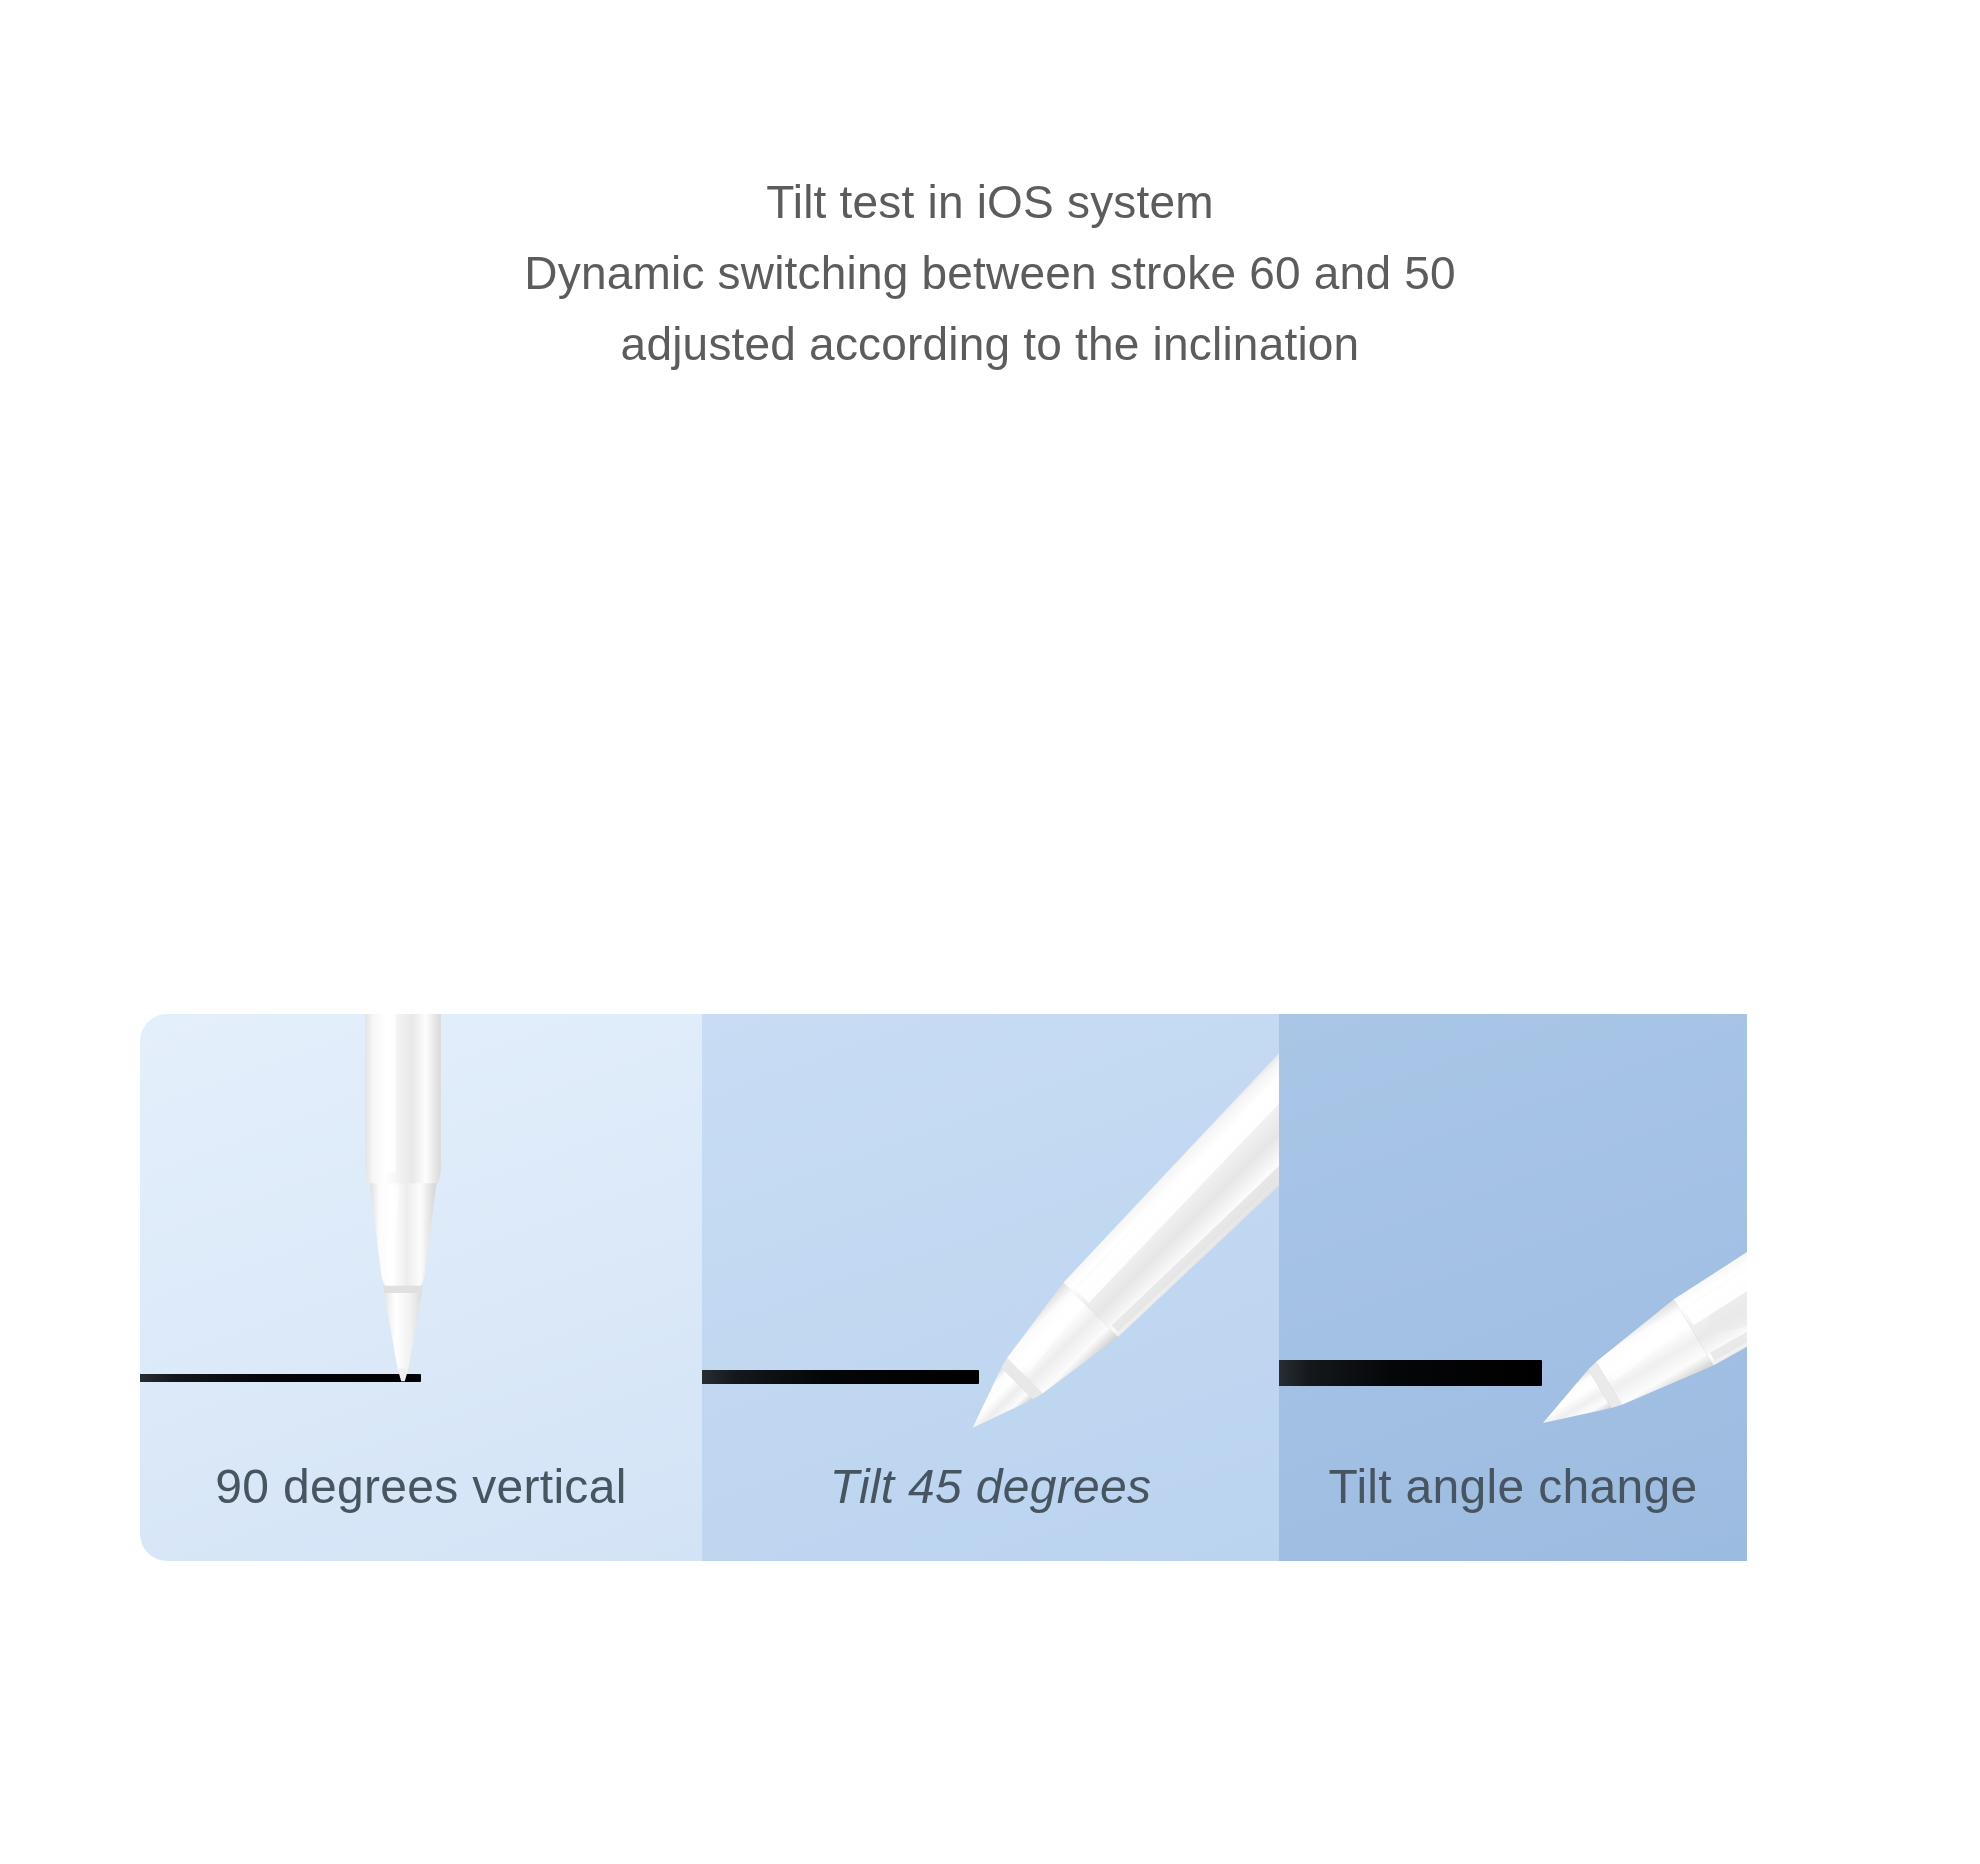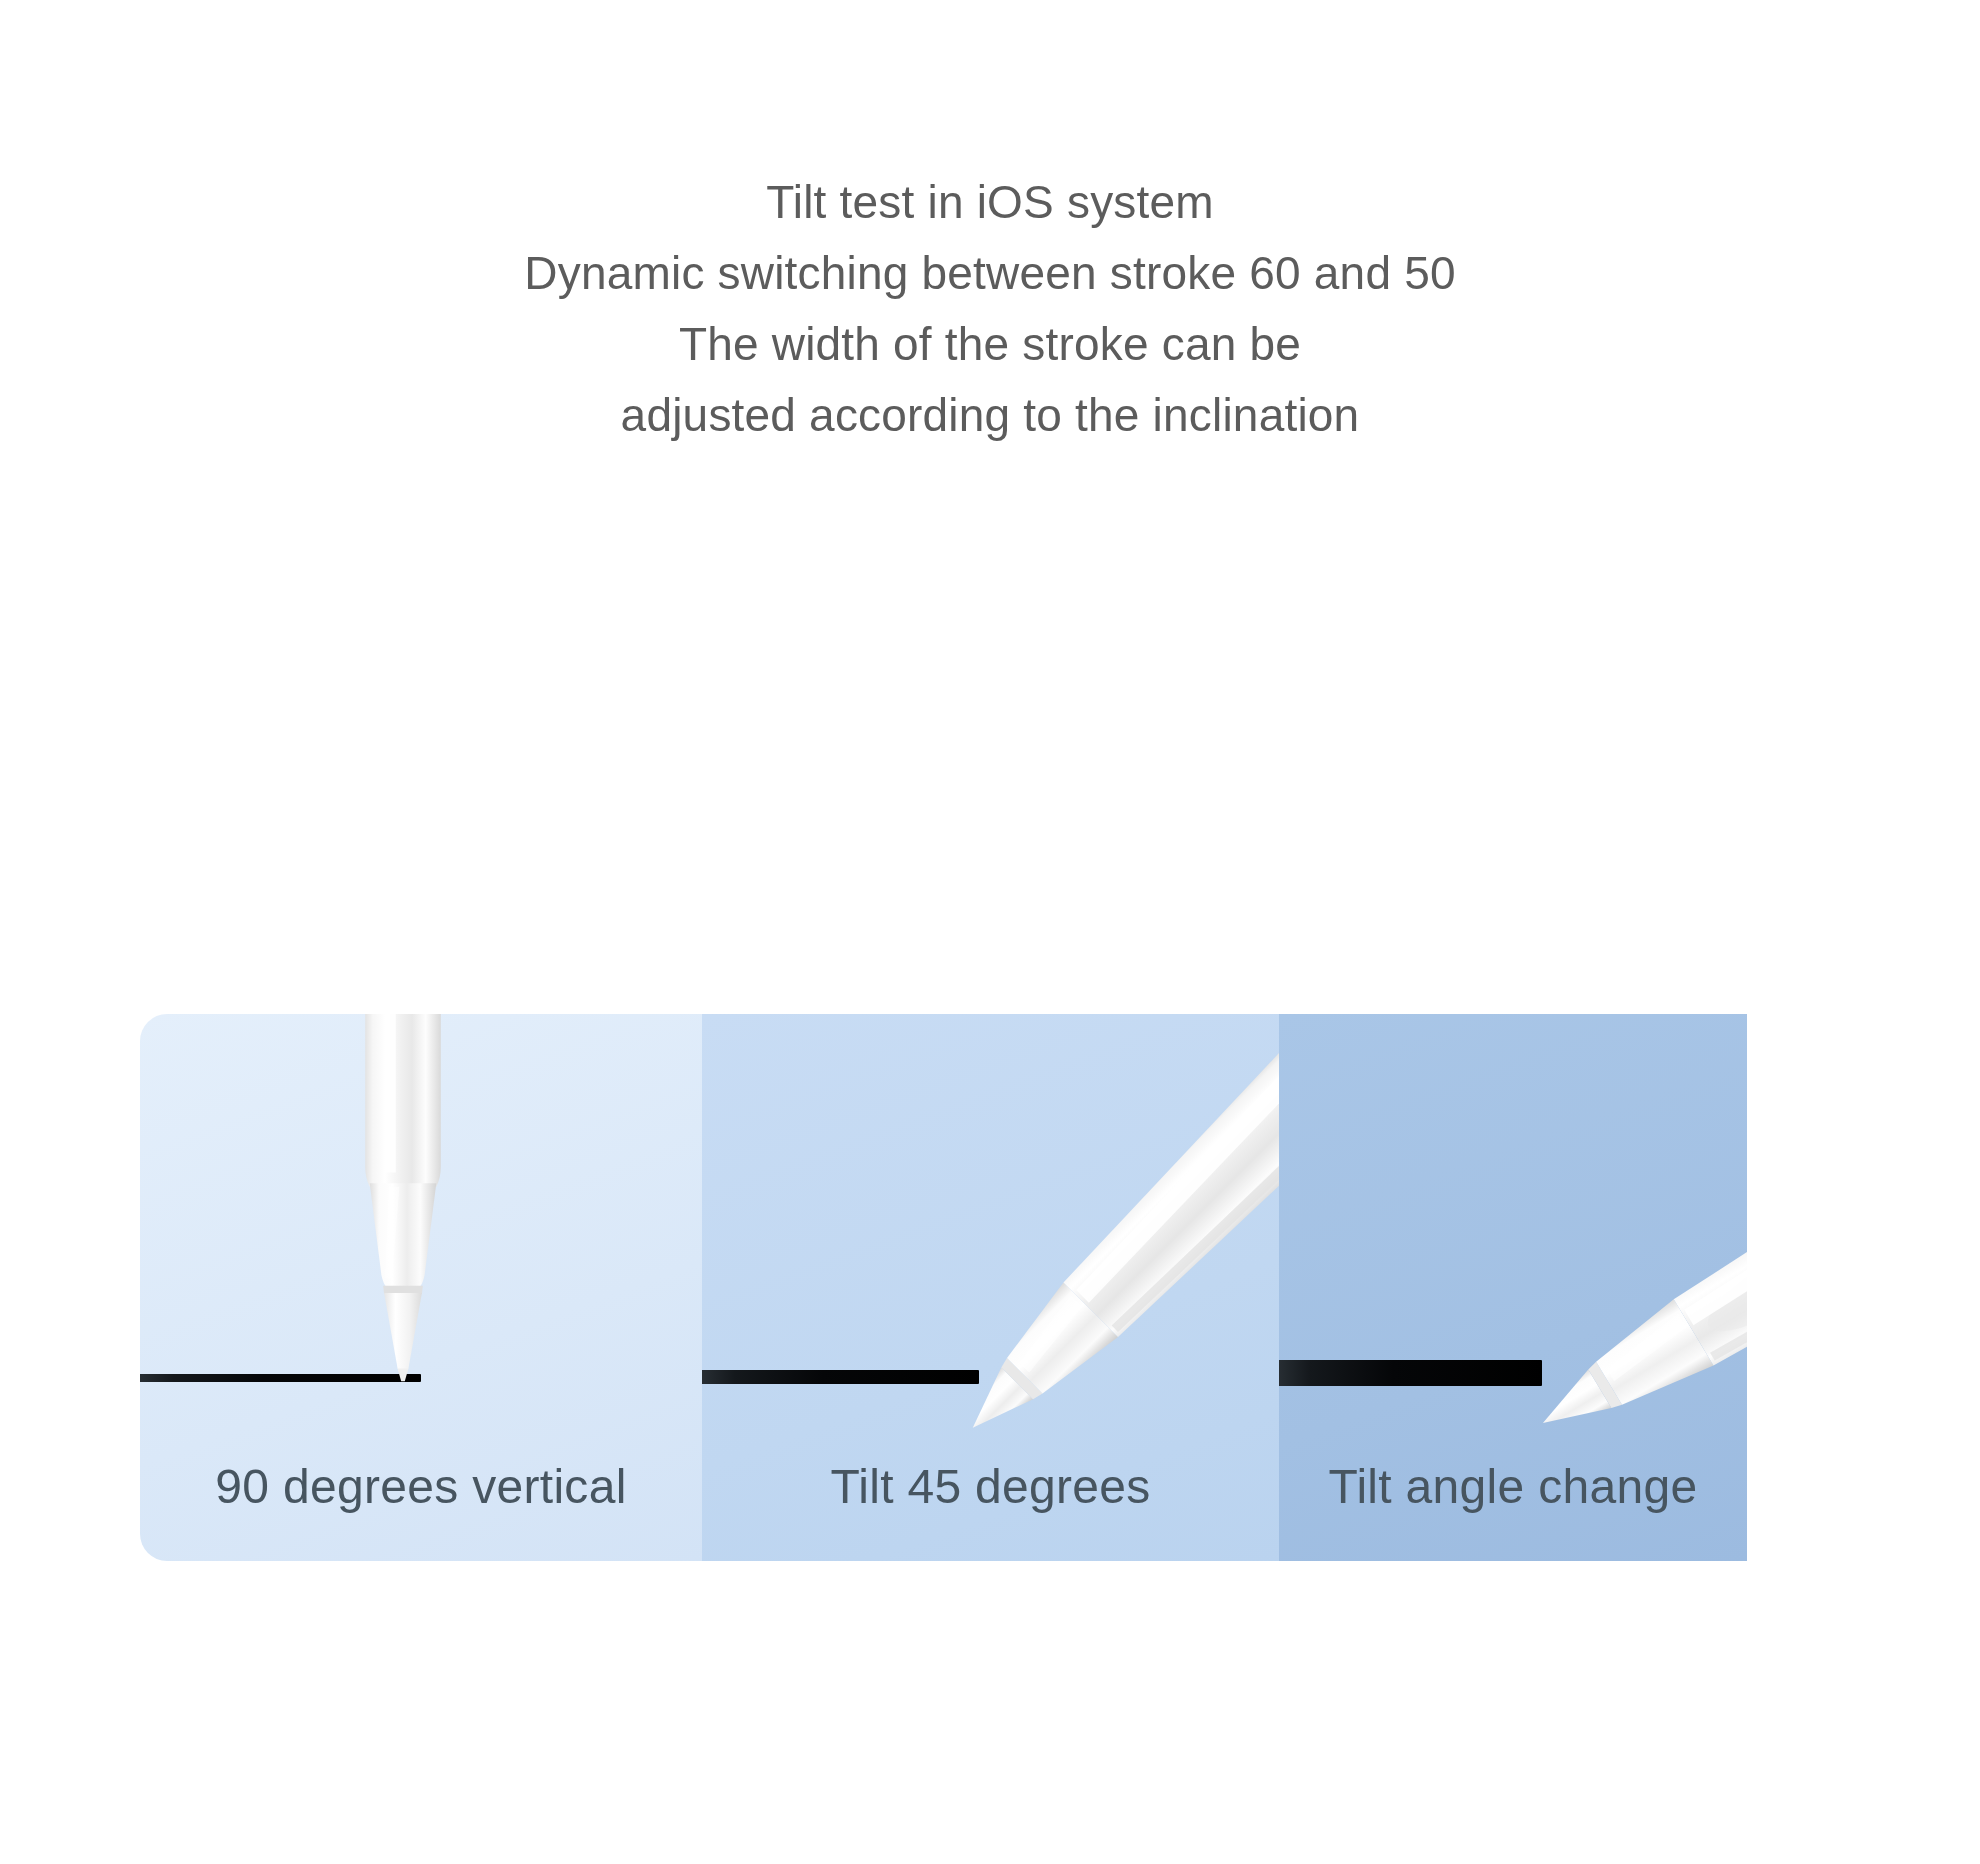--- a/index.html
+++ b/index.html
@@ -44,21 +44,21 @@
     border-radius: 27px;
     overflow: hidden;
   }
 
   .panel {
     position: relative;
     height: 100%;
     overflow: hidden;
   }
   .panel-1 { width: 562px; background: linear-gradient(160deg, #e4effb 0%, #dae8f8 60%, #d3e3f6 100%); }
-  .panel-2 { width: 577px; background: linear-gradient(160deg, #c8dcf4 0%, #c0d7f1 60%, #bad3ef 100%); }
+  .panel-2 { width: 577px; background: linear-gradient(160deg, #c8dcf4 0%, #c0d7f1 60%, #bad3ef 100%); font-style: italic; }
   .panel-3 { width: 468px; background: linear-gradient(160deg, #a9c6e7 0%, #a2c0e3 60%, #9cbbe0 100%); }
 
   
   .stroke {
     position: absolute;
     background: linear-gradient(90deg, #2b3238 0%, #14181c 14%, #050608 45%, #000000 100%);
   }
   
   .panel-1 .stroke {
     left: -7.2px;
@@ -130,21 +130,20 @@
     letter-spacing: 0.3px;
     white-space: nowrap;
   }
 </style>
 </head>
 <body>
 
 <div class="headline">
   <span class="headline-line">Tilt test in iOS system</span>
   <span class="headline-line">Dynamic switching between stroke 60 and 50</span>
-  <span class="headline-line">The width of the stroke can be</span>
   <span class="headline-line">adjusted according to the inclination</span>
 </div>
 
 <div class="panel-group">
 
   <div class="panel panel-1">
 
     <div class="stroke"></div>
 
     <div class="stylus stylus-vertical">

